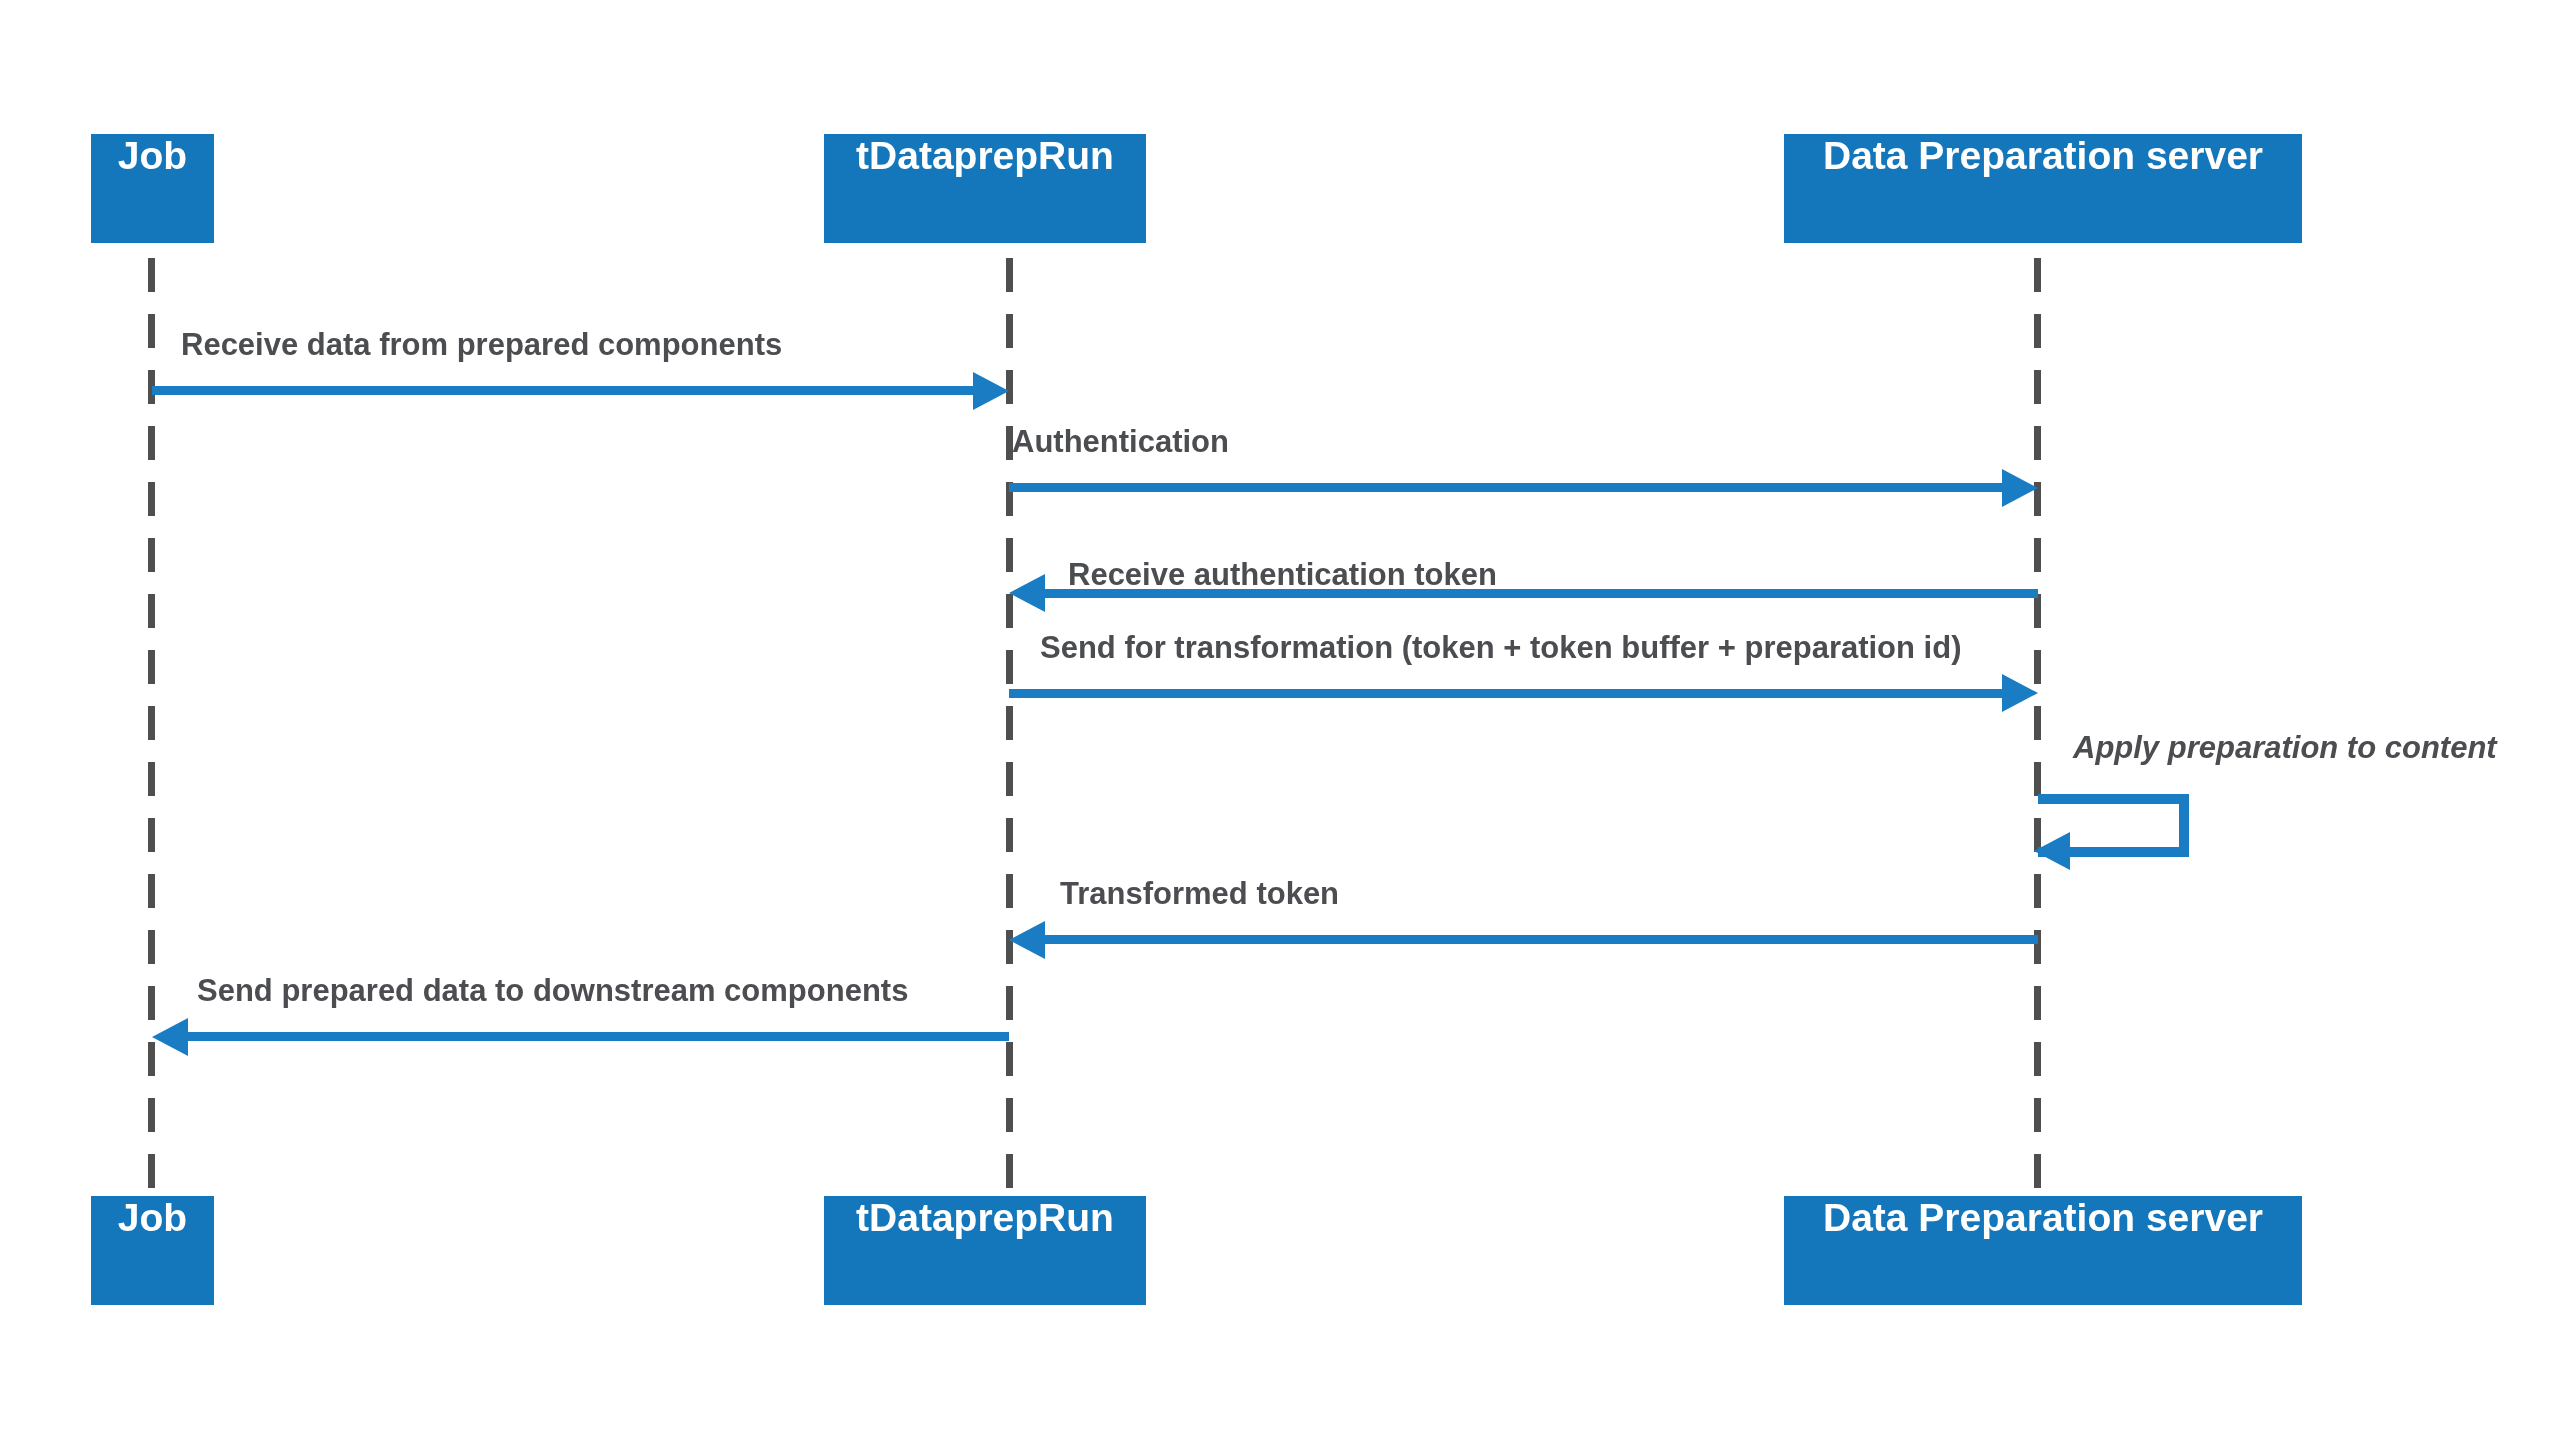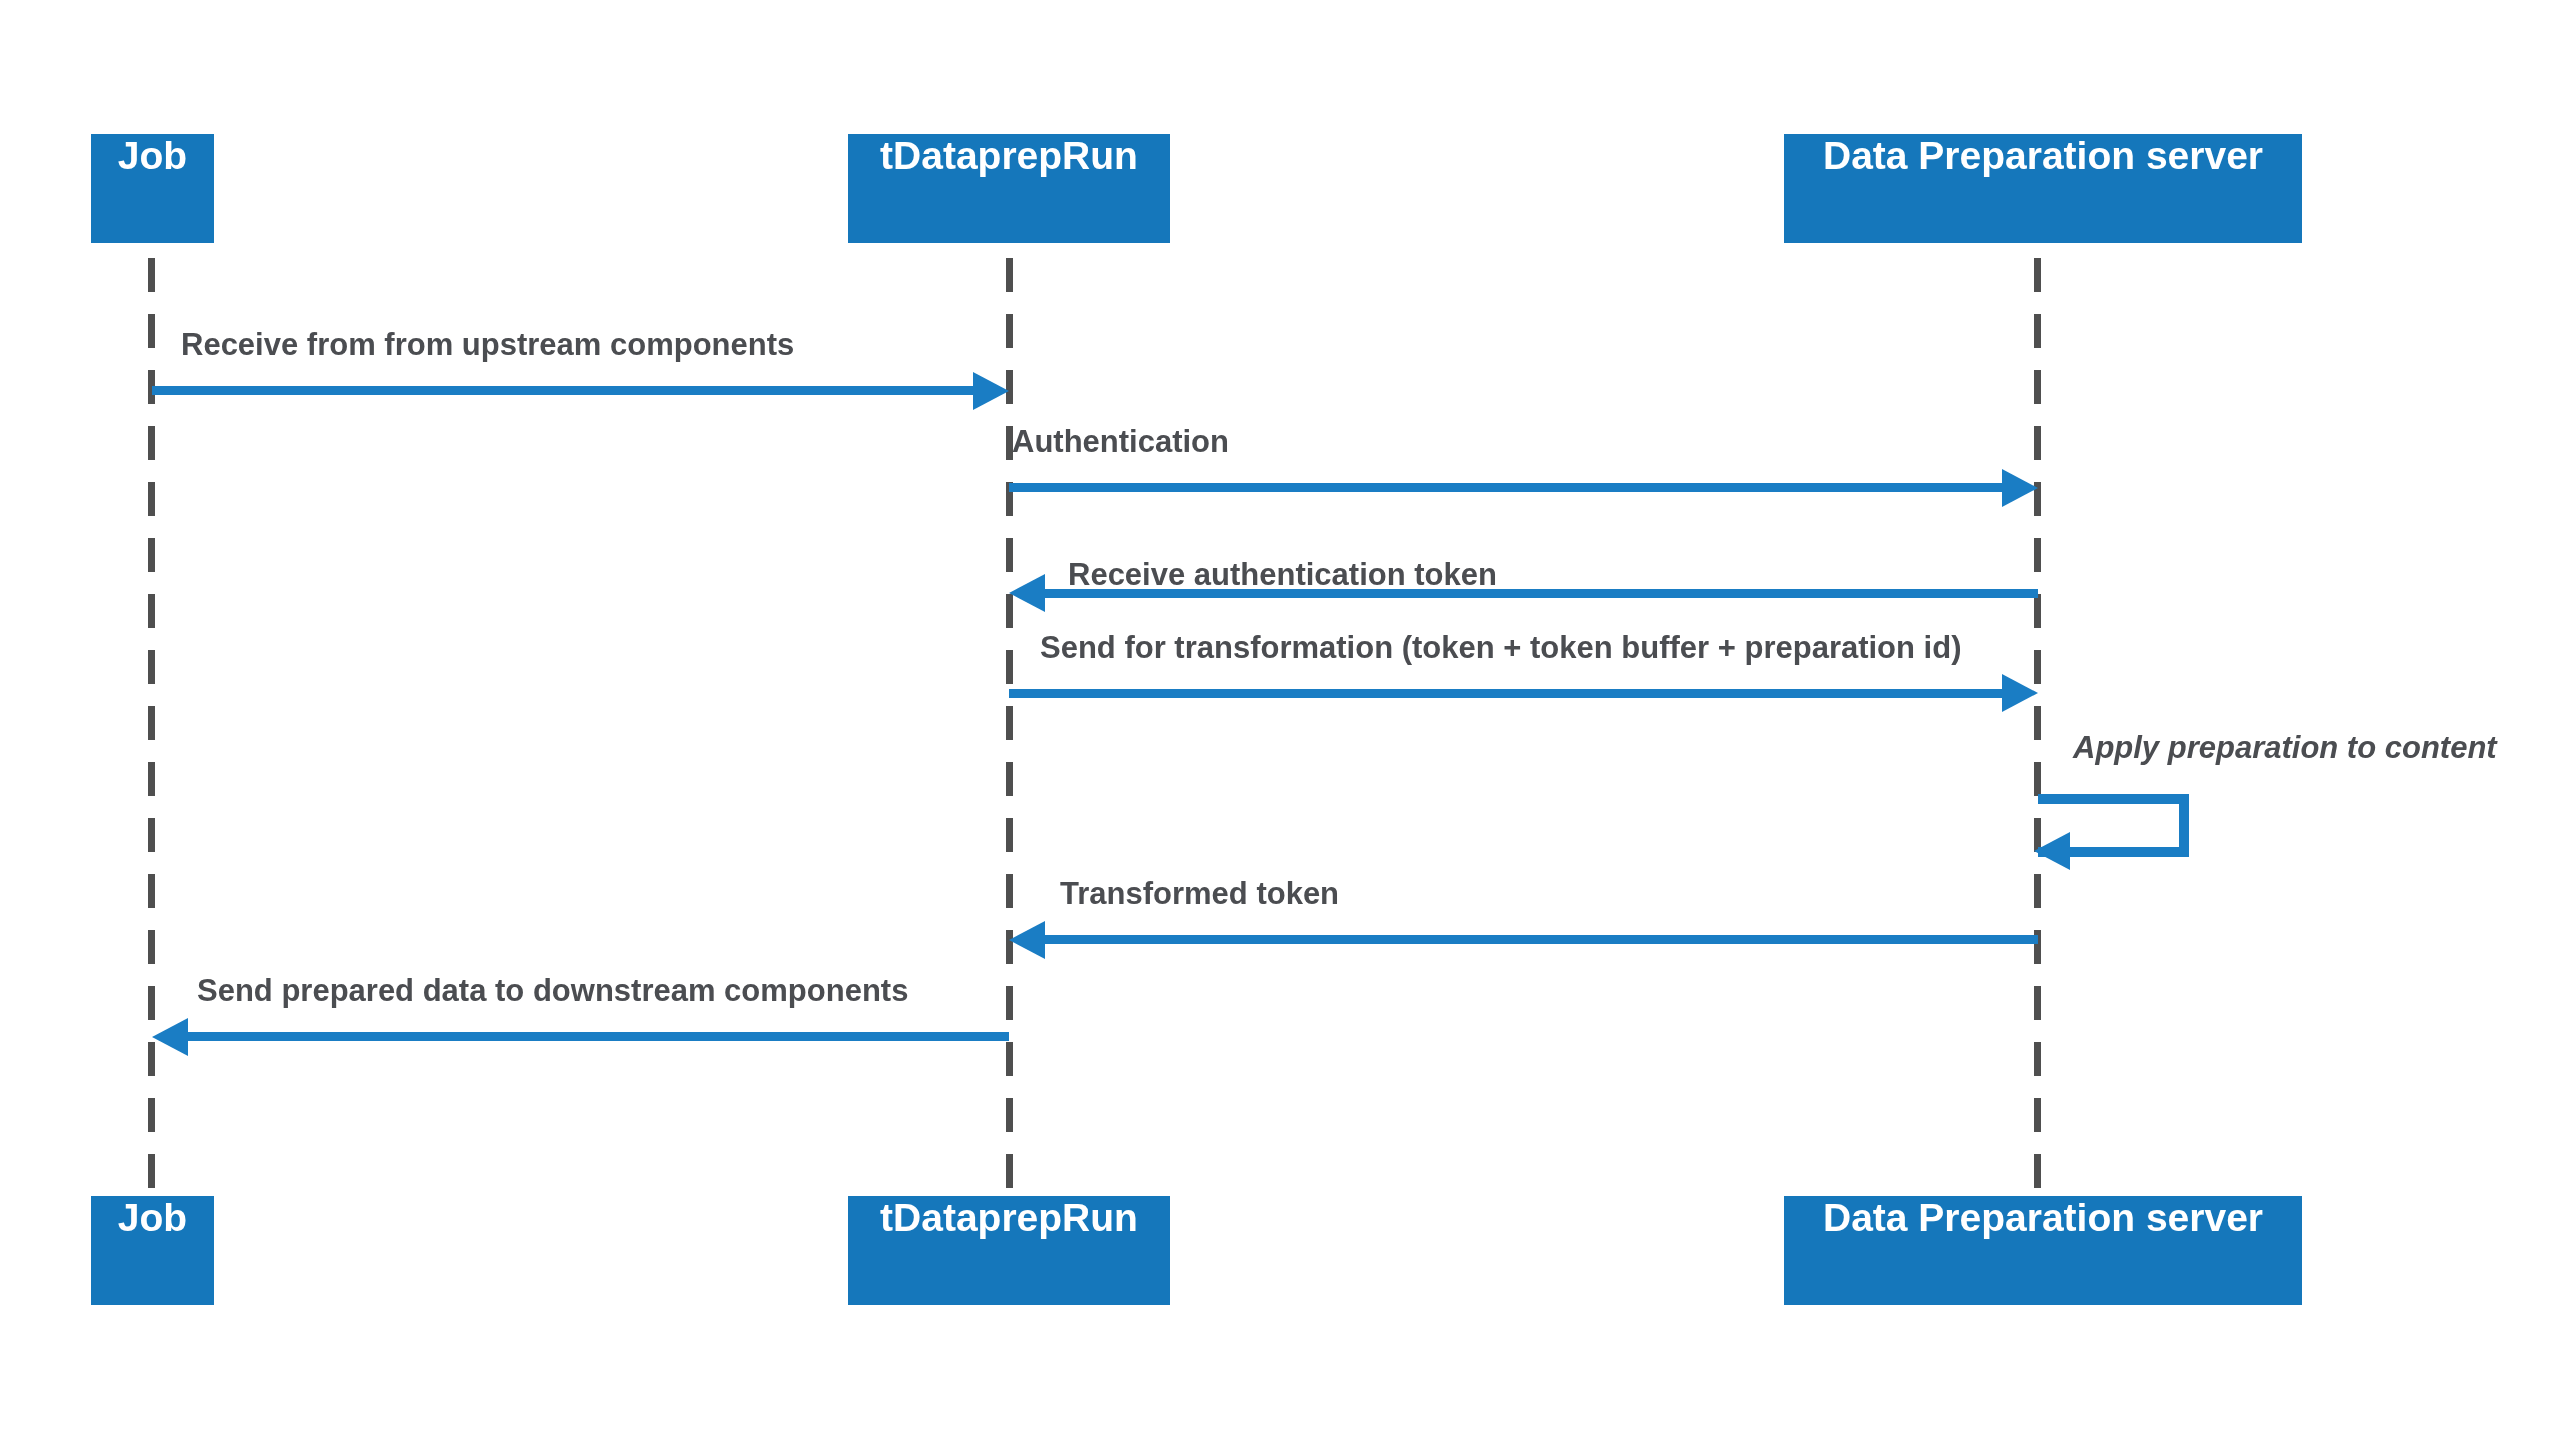--- a/index.html
+++ b/index.html
@@ -6,21 +6,21 @@
   html,body { width:2576px; height:1436px; background:#ffffff; overflow:hidden;
               font-family:"Liberation Sans", sans-serif; }
   .canvas { position:relative; width:2576px; height:1436px; background:#ffffff; }
 
   .actor {
     position:absolute; background:#1577bb; color:#ffffff;
     display:flex; align-items:flex-start; justify-content:center;
     font-weight:bold; font-size:39px; white-space:nowrap;
   }
   .actor-job        { left:91px;  width:123px; }
-  .actor-tdataprep  { left:848px; width:322px; }
+  .actor-tdataprep  { left:824px; width:322px; }
   .actor-server     { left:1784px; width:518px; }
   .row-top    { top:134px;  height:109px; }
   .row-bottom { top:1196px; height:109px; }
 
   .lifeline {
     position:absolute; top:258px; height:938px; width:7px;
     background:repeating-linear-gradient(to bottom, #4f4f4f 0 34px, transparent 34px 56px);
   }
   .lifeline-job       { left:148px; }
   .lifeline-tdataprep { left:1006px; }
@@ -58,21 +58,21 @@
     <span>tDataprepRun</span>
   </div>
   <div class="actor actor-server row-top">
     <span>Data Preparation server</span>
   </div>
 
   <div class="lifeline lifeline-job"></div>
   <div class="lifeline lifeline-tdataprep"></div>
   <div class="lifeline lifeline-server"></div>
 
-  <div class="msg-label" style="left:181px; top:328px;">Receive from from upstream components</div>
+  <div class="msg-label" style="left:181px; top:328px;">Receive data from prepared components</div>
   <div class="msg-line" style="left:152px; top:386px; width:821px;"></div>
   <div class="head-right" style="left:973px; top:372px;"></div>
 
   <div class="msg-label" style="left:1012px; top:425px;">Authentication</div>
   <div class="msg-line" style="left:1009px; top:483px; width:993px;"></div>
   <div class="head-right" style="left:2002px; top:469px;"></div>
 
   <div class="msg-label" style="left:1068px; top:531px;margin-top:27px;">Receive authentication token</div>
   <div class="head-left" style="left:1009px; top:574px;"></div>
   <div class="msg-line" style="left:1045px; top:589px; width:993px;"></div>

